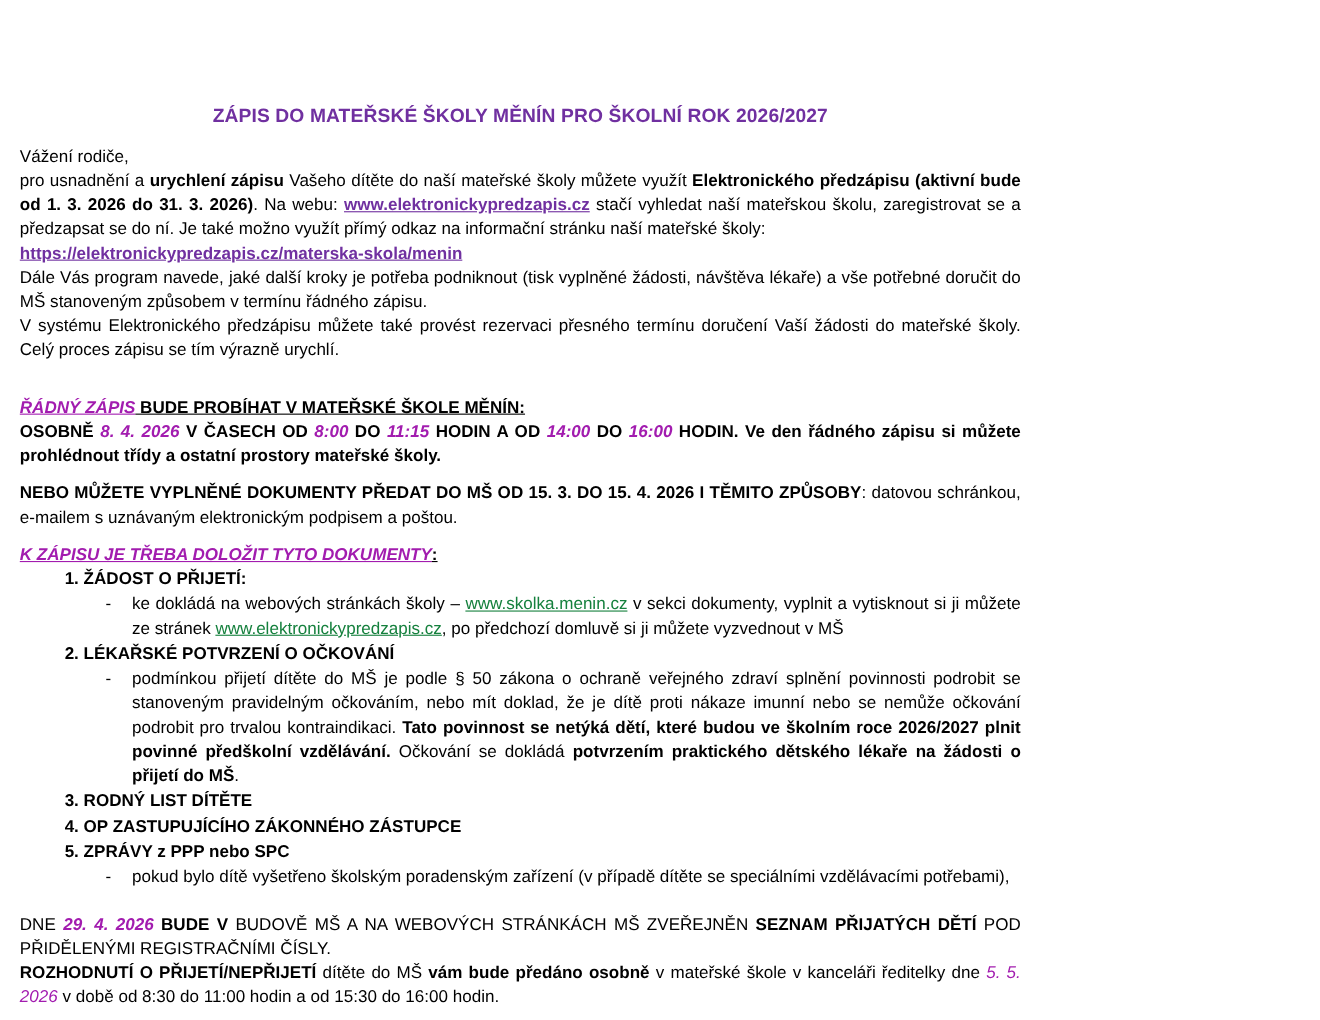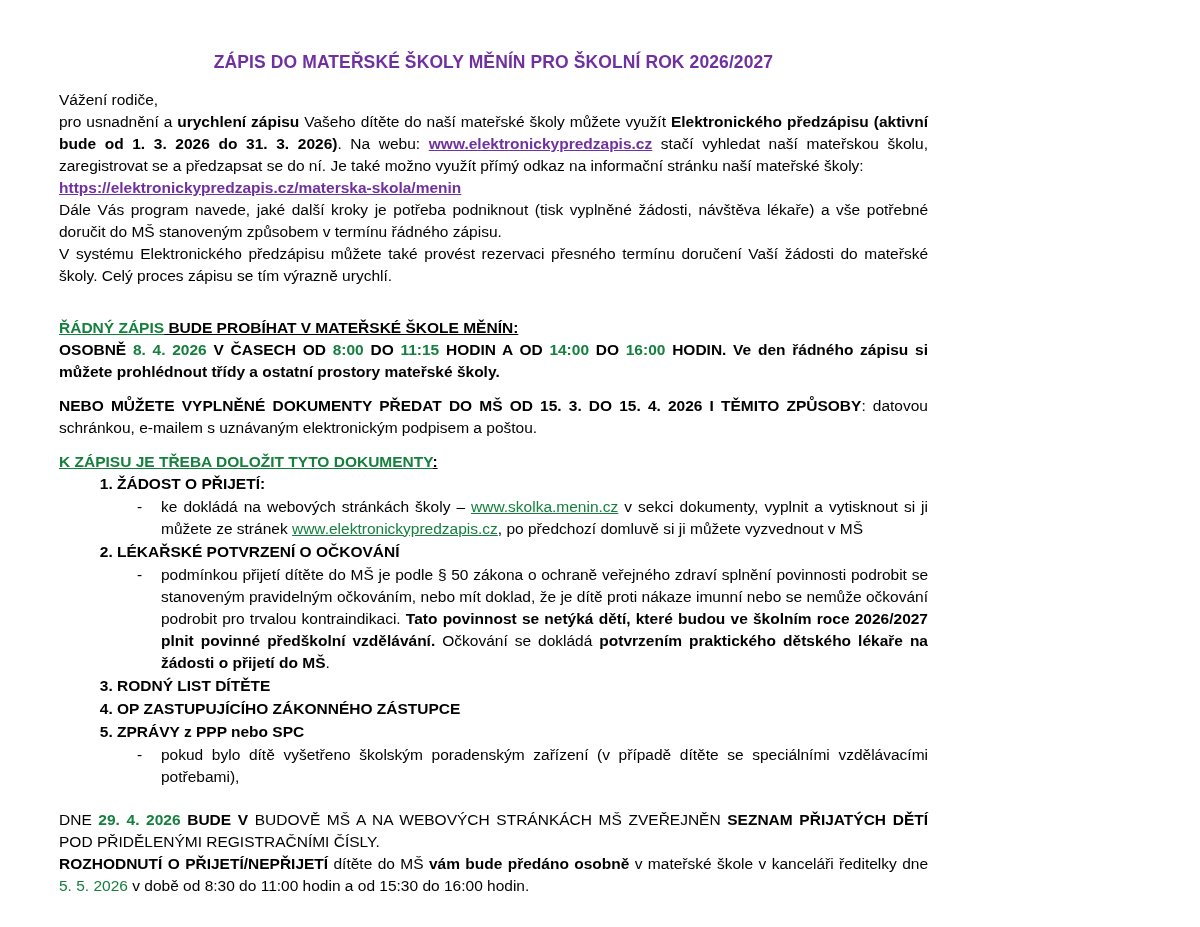--- a/index.html
+++ b/index.html
@@ -9,38 +9,39 @@
   }
   body {
     width: 1200px;
     height: 927px;
     font-family: "Liberation Sans", sans-serif;
     color: #000000;
     font-size: 15.5px;
     line-height: 1.42;
   }
   .page {
-    padding: 40px 40px 0 59px;
+    padding: 40px 40px 0 18px;
     box-sizing: border-box;
     width: 968px;
+    margin-top: 43px;
   }
   .title {
     text-align: center;
     color: #7030a0;
     font-weight: bold;
     font-size: 17.5px;
     margin: 10px 0 14px 0;
     letter-spacing: 0.1px;
   }
   p {
     margin: 0;
     text-align: justify;
   }
   .b { font-weight: bold; }
-  .purple { color: #15803d; }
+  .purple { color: #a21caf; font-style: italic; }
   .link {
     color: #7030a0;
     text-decoration: underline;
     font-weight: bold;
   }
   .link-plain {
     color: #15803d;
   }
   .u { text-decoration: underline; }
   .gap-sm { height: 12px; }

